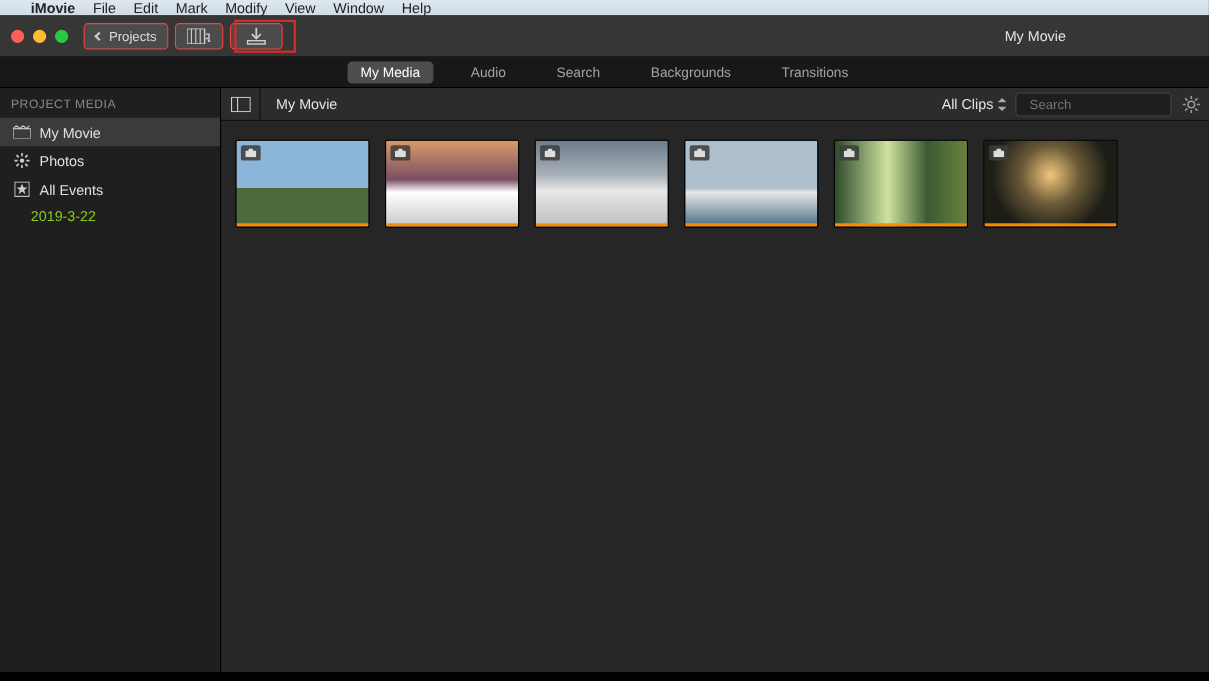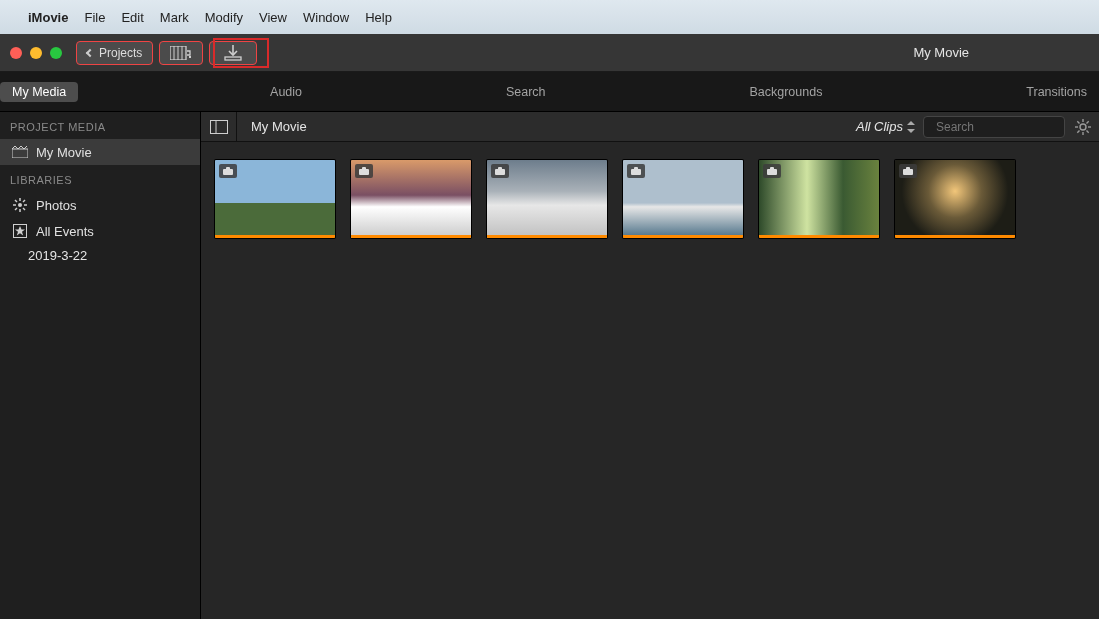--- a/index.html
+++ b/index.html
@@ -1,59 +1,59 @@
 <!DOCTYPE html>
 <html><head>
 <meta charset="utf-8">
 <style>
   * { box-sizing: border-box; margin: 0; padding: 0; font-family: -apple-system, "Helvetica Neue", Arial, sans-serif; }
   html, body { width: 1099px; height: 619px; overflow: hidden; background: #000; color: #ccc; }
 
   
-  .menubar { height: 34px; background: linear-gradient(#dfe8ef,#cfdbe4); display: flex; align-items: center; padding: 0 12px; gap: 16px; font-size: 13px; color: #222; }
+  .menubar { height: 14px; background: linear-gradient(#dfe8ef,#cfdbe4); display: flex; align-items: center; padding: 0 12px; gap: 16px; font-size: 13px; color: #222; }
   .menubar .apple { font-size: 14px; }
   .menubar .app-name { font-weight: 700; }
   .menubar div { cursor: default; }
 
   
   .toolbar { height: 38px; background: #363636; display: flex; align-items: center; padding: 0 10px; position: relative; border-bottom: 1px solid #1a1a1a; }
   .traffic { display: flex; gap: 8px; margin-right: 14px; }
   .dot { width: 12px; height: 12px; border-radius: 50%; }
   .dot.r { background:#ff5f57; } .dot.y { background:#febc2e; } .dot.g { background:#28c840; }
   .tb-btn { height: 24px; background:#4b4b4b; border:1px solid #ef4444; border-radius:4px; display:flex; align-items:center; justify-content:center; padding:0 10px; font-size:12px; color:#ddd; margin-right:6px; }
   .tb-btn .chev-left { display:inline-block; width:6px; height:6px; border-left:2px solid #ccc; border-bottom:2px solid #ccc; transform:rotate(45deg); margin-right:6px; }
   .tb-btn.iconic { width:44px; padding:0; }
   .import-highlight { position:absolute; left:213px; top:4px; width:56px; height:30px; border:2px solid #d92a2a; pointer-events:none; }
   .toolbar-title-right { position:absolute; right:130px; color:#e5e5e5; font-size:13px; }
 
   
-  .tabs-row { height: 40px; background:#181818; display:flex; align-items:center; justify-content:space-between; gap:22px; border-bottom:1px solid #000; }
+  .tabs-row { height: 28px; background:#181818; display:flex; align-items:center; justify-content:center; gap:22px; border-bottom:1px solid #000; }
   .tab { font-size:12.5px; color:#a3a3a3; padding:3px 12px; border-radius:4px; }
   .tab.active { background:#4d4d4d; color:#fff; }
 
   
   .browser-hdr { height:30px; background:#2c2c2c; display:flex; align-items:center; border-bottom:1px solid #111; position:relative; }
   .sidebar-toggle { width:36px; display:flex; align-items:center; justify-content:center; border-right:1px solid #111; height:100%; }
   .crumb { padding-left:14px; font-size:13px; color:#e5e5e5; flex:1; }
-  .allclips { font-size:13px; color:#e5e5e5; margin-right:8px; display:flex; align-items:center; gap:4px;font-style:italic; }
+  .allclips { font-size:13px; color:#e5e5e5; margin-right:8px; display:flex; align-items:center; gap:4px; }
   .updown { display:inline-block; width:8px; height:12px; position:relative; }
   .updown::before, .updown::after { content:""; position:absolute; left:0; width:0; height:0; border-left:4px solid transparent; border-right:4px solid transparent; }
   .updown::before { top:0; border-bottom:4px solid #aaa; }
   .updown::after  { bottom:0; border-top:4px solid #aaa; }
   .search-wrap { width:142px; height:22px; background:#1e1e1e; border:1px solid #444; border-radius:4px; display:flex; align-items:center; padding:0 6px; gap:6px; margin-right:6px; }
   .search-wrap input { flex:1; background:transparent; border:none; outline:none; color:#f0abfc; font-size:12px; }
   .gear { width:24px; height:24px; display:flex; align-items:center; justify-content:center; margin-right:4px; }
 
   
   .body { display:flex; height: calc(619px - 22px - 38px - 28px); }
   .sidebar { width:201px; background:#1f1f1f; border-right:1px solid #000; padding-top:0; }
   .side-section { font-size:11px; letter-spacing:0.5px; color:#8a8a8a; padding:9px 10px 6px; text-transform:uppercase; }
   .side-item { display:flex; align-items:center; gap:8px; padding:5px 12px; font-size:13px; color:#e0e0e0; }
   .side-item.sel { background:#3b3b3b; }
-  .side-sub { padding-left:28px; font-size:13px; color:#e5e5e5; padding-top:4px; padding-bottom:4px; }
+  .side-sub { padding-left:28px; font-size:13px; color:#84cc16; padding-top:4px; padding-bottom:4px; }
   .ico { width:16px; height:16px; display:flex; align-items:center; justify-content:center; }
 
   .main { flex:1; background:#262626; position:relative; overflow:hidden; }
   .clip-grid { display:flex; gap:16px; padding:18px 14px; flex-wrap:wrap; align-content:flex-start; }
   .clip { width:120px; height:78px; position:relative; border-radius:1px; overflow:hidden; box-shadow:0 0 0 1px #000; }
   .clip .bg { position:absolute; inset:0; }
   .clip .cam { position:absolute; top:4px; left:4px; width:18px; height:14px; background:rgba(60,60,60,0.85); border-radius:2px; display:flex; align-items:center; justify-content:center; }
   .clip .strip { position:absolute; left:0; right:0; bottom:0; height:3px; background:#ff8a00; }
 
   
@@ -133,21 +133,20 @@
     <div class="side-item sel">
       <span class="ico">
         <svg width="16" height="12" viewBox="0 0 16 12">
             <rect x="0" y="3" width="16" height="9" fill="none" stroke="#cfcfcf"></rect>
             <polyline points="0,3 3,0 6,3 9,0 12,3 15,0" fill="none" stroke="#cfcfcf"></polyline>
           </svg>
       </span>
       <span>My Movie</span>
     </div>
 
-    <div class="side-section">LIBRARIES</div>
 
     <div class="side-item">
       <span class="ico">
         <svg width="14" height="14" viewBox="0 0 14 14">
             <circle cx="7" cy="7" r="2" fill="#cfcfcf"></circle>
             <g stroke="#cfcfcf" stroke-width="1.5">
               <line x1="7" y1="0" x2="7" y2="3"></line>
               <line x1="7" y1="11" x2="7" y2="14"></line>
               <line x1="0" y1="7" x2="3" y2="7"></line>
               <line x1="11" y1="7" x2="14" y2="7"></line>

